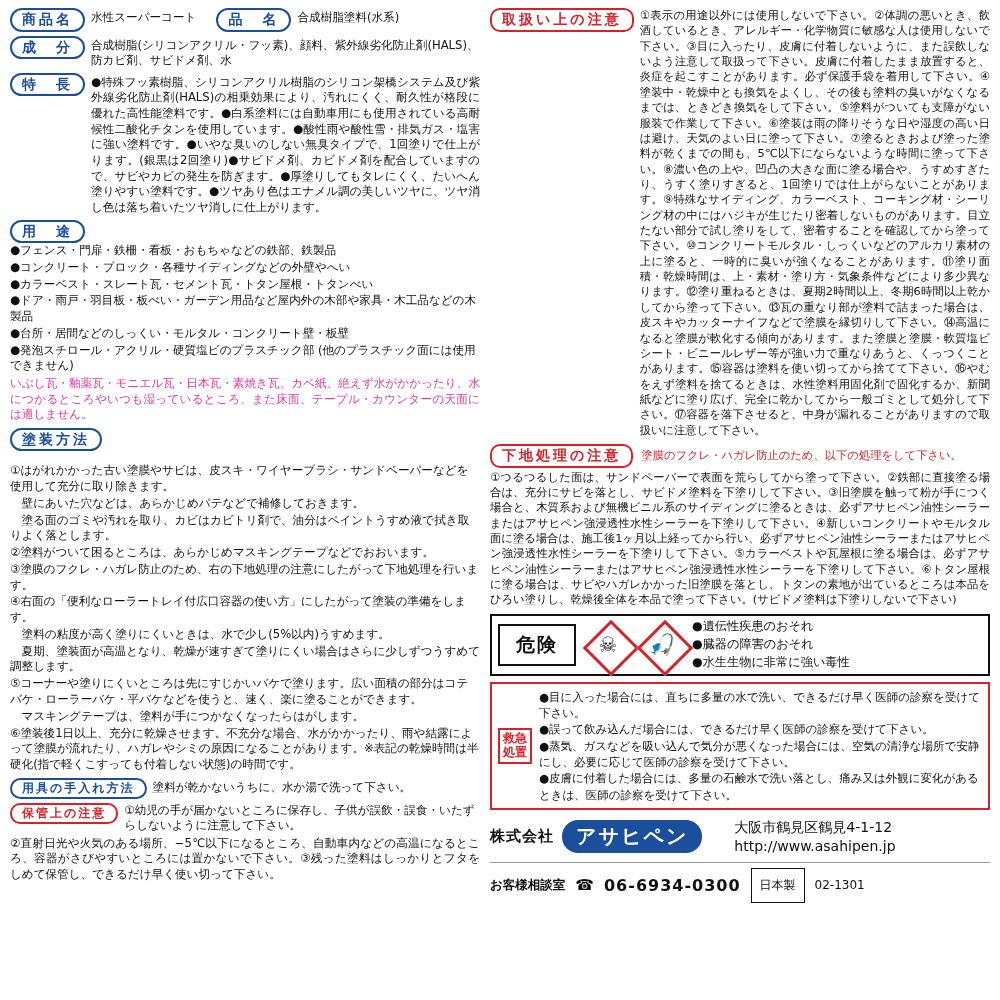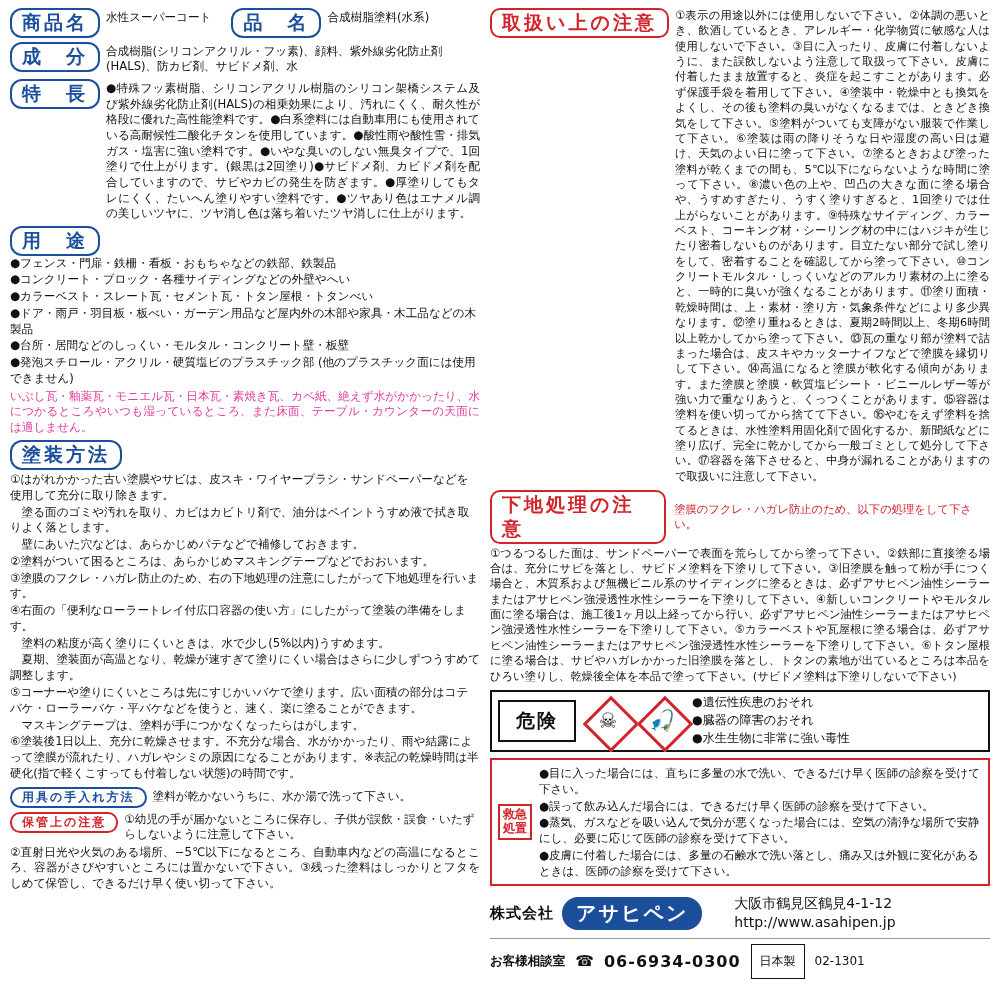--- a/index.html
+++ b/index.html
@@ -16,21 +16,21 @@
   .colR{width:500px;}
 
   
   .pill{
     display:inline-block;
     border:2px solid #1b4f9c;
     color:#1b4f9c;
     font-weight:bold;
     border-radius:12px;
     padding:1px 10px;
-    font-size:19px;
+    font-size:14px;
     letter-spacing:3px;
     line-height:1.25;
     background:#fff;
   }
   .pill.red{border-color:#d2232a;color:#d2232a;border-radius:10px;}
   .pill.small{font-size:12px;letter-spacing:2px;}
   .txt{font-size:11.6px;line-height:1.34;color:#111;}
   .blk{margin-bottom:5px;}
 
   .pink{color:#e2389a;}
@@ -134,24 +134,24 @@
           <li>●カラーベスト・スレート瓦・セメント瓦・トタン屋根・トタンべい</li>
           <li>●ドア・雨戸・羽目板・板べい・ガーデン用品など屋内外の木部や家具・木工品などの木製品</li>
           <li>●台所・居間などのしっくい・モルタル・コンクリート壁・板壁</li>
           <li>●発泡スチロール・アクリル・硬質塩ビのプラスチック部 (他のプラスチック面には使用できません)</li>
         </ul>
         <div class="txt pink" style="text-align:justify;margin-top:2px">いぶし瓦・釉薬瓦・モニエル瓦・日本瓦・素焼き瓦、カベ紙、絶えず水がかかったり、水につかるところやいつも湿っているところ、また床面、テーブル・カウンターの天面には適しません。</div>
       </div>
 
       <div class="blk">
         <span class="pill">塗装方法</span>
-        <ul class="clean" style="margin-top:2px">
+        <ul class="clean" style="margin-top:12px">
           <li>①はがれかかった古い塗膜やサビは、皮スキ・ワイヤーブラシ・サンドペーパーなどを使用して充分に取り除きます。</li>
+          <li>　壁にあいた穴などは、あらかじめパテなどで補修しておきます。</li>
           <li>　塗る面のゴミや汚れを取り、カビはカビトリ剤で、油分はペイントうすめ液で拭き取りよく落とします。</li>
-          <li>　壁にあいた穴などは、あらかじめパテなどで補修しておきます。</li>
           <li>②塗料がついて困るところは、あらかじめマスキングテープなどでおおいます。</li>
           <li>③塗膜のフクレ・ハガレ防止のため、右の下地処理の注意にしたがって下地処理を行います。</li>
           <li>④右面の「便利なローラートレイ付広口容器の使い方」にしたがって塗装の準備をします。</li>
           <li>　塗料の粘度が高く塗りにくいときは、水で少し(5%以内)うすめます。</li>
           <li>　夏期、塗装面が高温となり、乾燥が速すぎて塗りにくい場合はさらに少しずつうすめて調整します。</li>
           <li>⑤コーナーや塗りにくいところは先にすじかいバケで塗ります。広い面積の部分はコテバケ・ローラーバケ・平バケなどを使うと、速く、楽に塗ることができます。</li>
           <li>　マスキングテープは、塗料が手につかなくなったらはがします。</li>
           <li>⑥塗装後1日以上、充分に乾燥させます。不充分な場合、水がかかったり、雨や結露によって塗膜が流れたり、ハガレやシミの原因になることがあります。※表記の乾燥時間は半硬化(指で軽くこすっても付着しない状態)の時間です。</li>
         </ul>
       </div>

